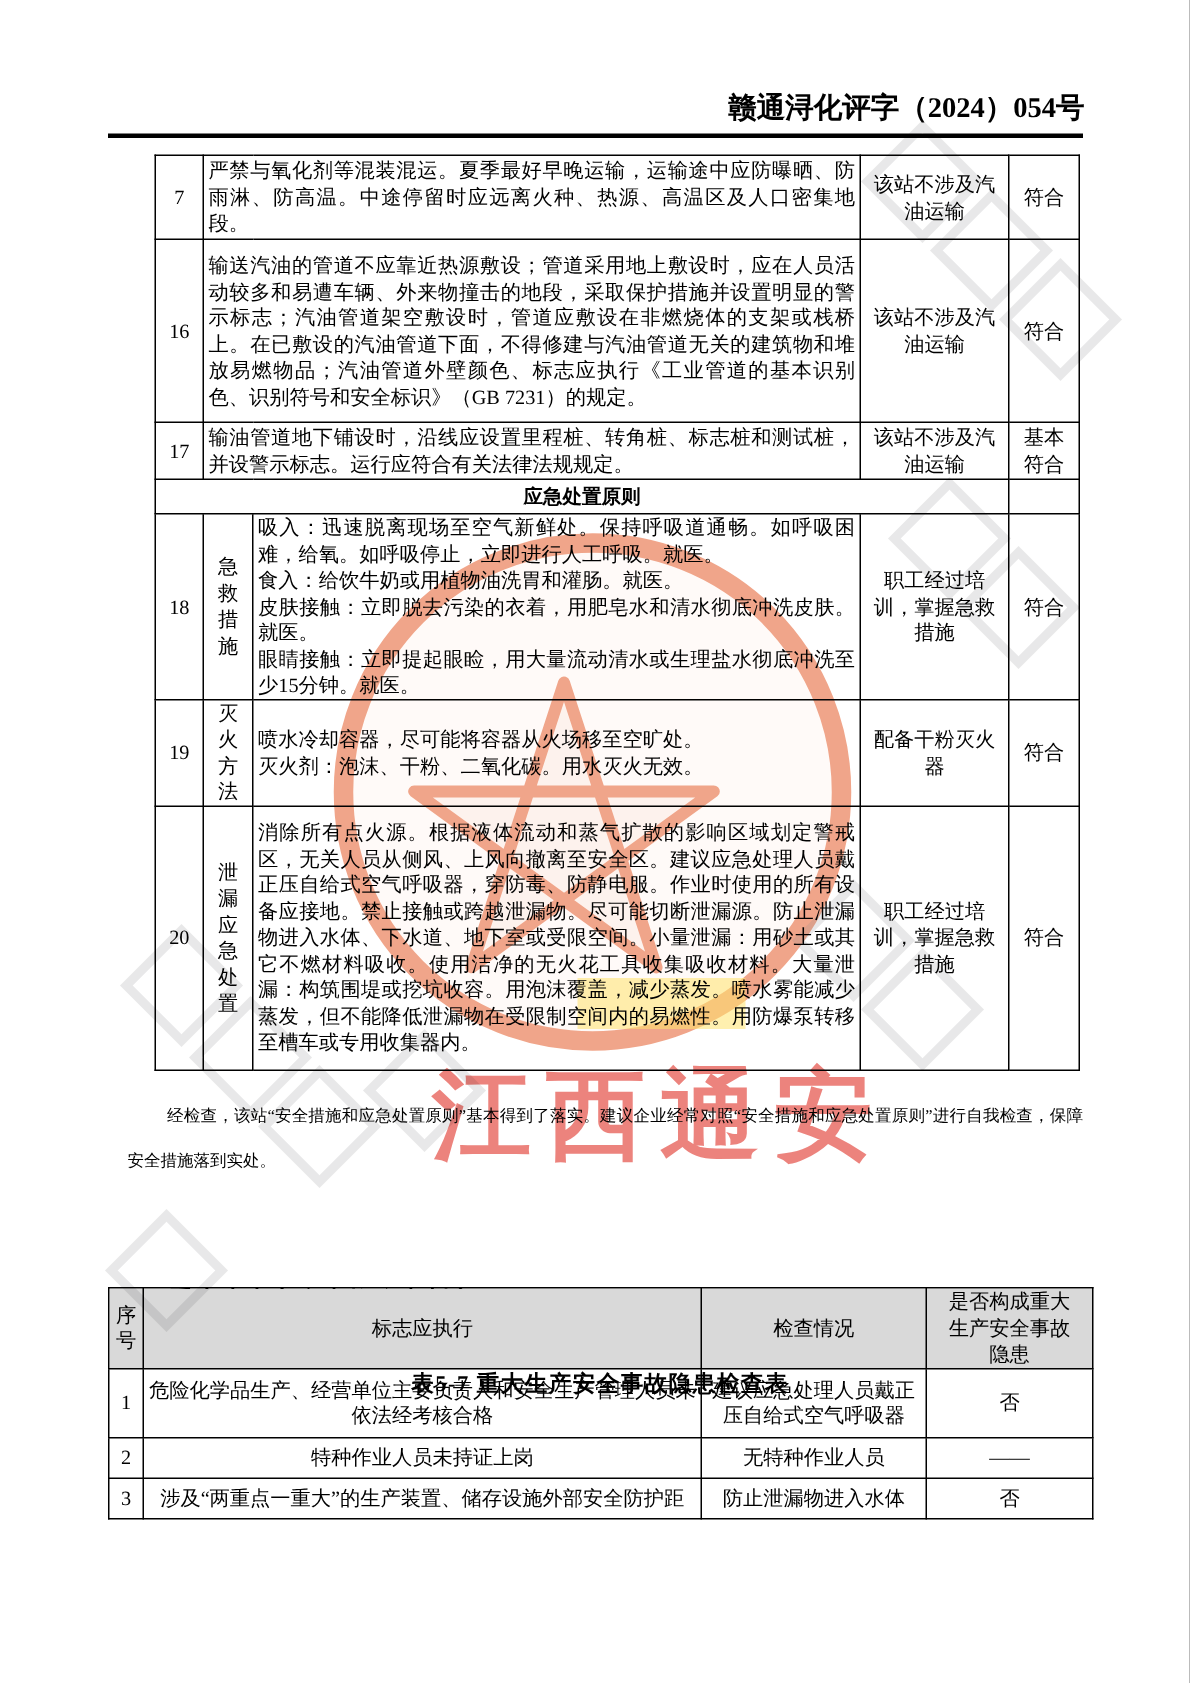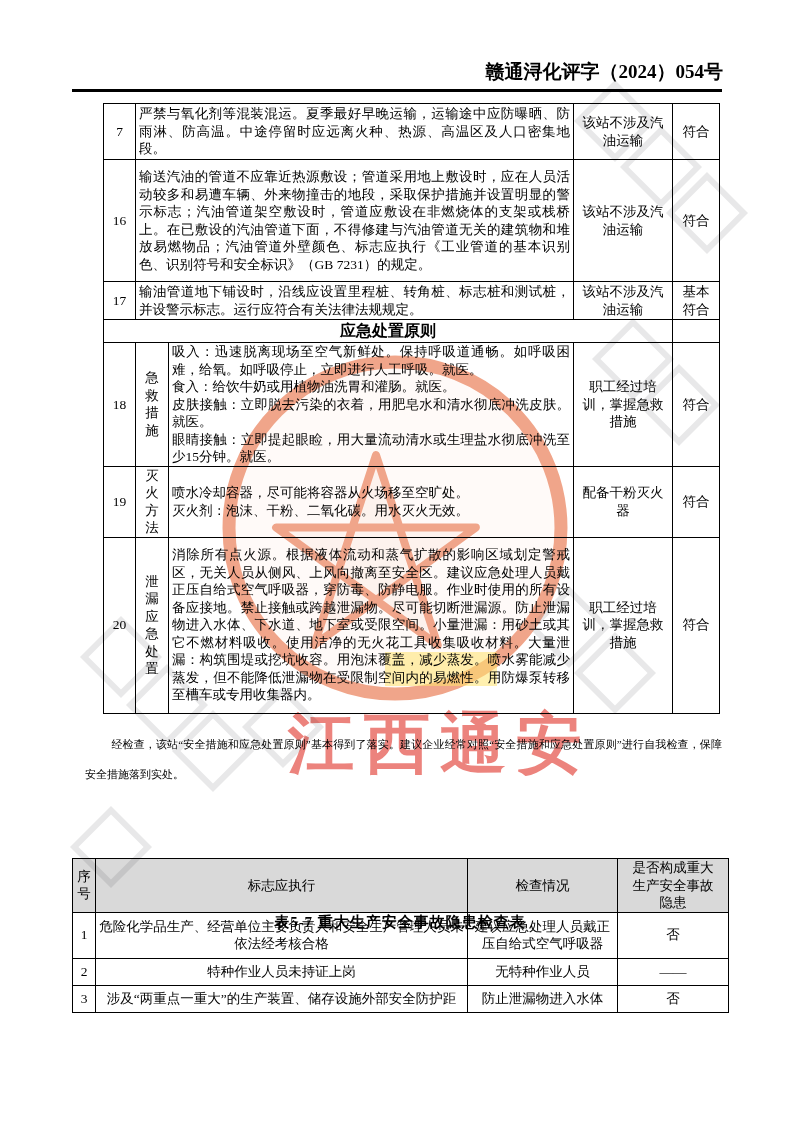--- a/index.html
+++ b/index.html
@@ -10,21 +10,21 @@
   .hdr-right{position:absolute;right:70px;top:59px;font-size:19px;font-weight:bold;z-index:3;}
   .hdr-rule{position:absolute;left:72px;width:650px;top:89px;height:3px;background:#000;z-index:3;}
   
   table{border-collapse:collapse;table-layout:fixed;z-index:2;}
   td,th{border:1.5px solid #000;padding:0 3px;overflow:hidden;vertical-align:middle;
         font-size:13.5px;line-height:17.5px;word-break:break-all;}
   .chk{position:absolute;left:103px;top:103px;width:616px;}
   .hz{position:absolute;left:72px;top:858px;width:656px;}
   .c{text-align:center;}
   .j{text-align:justify;white-space:pre-line;}
-  .sec{font-weight:bold;font-size:16px;font-family:"Liberation Sans",sans-serif;}
+  .sec{font-weight:bold;font-size:13px;font-family:"Liberation Sans",sans-serif;}
   .hz .hd{background:#d9d9d9;font-family:"Liberation Sans",sans-serif;text-align:center;font-weight:normal;font-size:13.5px;}
   
   .para{position:absolute;left:85px;top:729px;width:637px;font-size:11px;line-height:30px;
         text-indent:2.4em;text-align:justify;z-index:2;}
   .h56{position:absolute;left:85px;top:797px;font-size:16px;font-weight:bold;z-index:2;letter-spacing:1px;}
   .tcap{position:absolute;left:72px;top:832px;width:656px;text-align:center;font-size:15px;font-weight:bold;z-index:2;letter-spacing:1px;}
   
   .wm-red{position:absolute;left:288px;top:710px;z-index:1;font-size:66px;line-height:1;
           font-family:"Liberation Sans",sans-serif;font-weight:bold;letter-spacing:10px;
           color:rgba(225,55,45,0.62);white-space:nowrap;}

